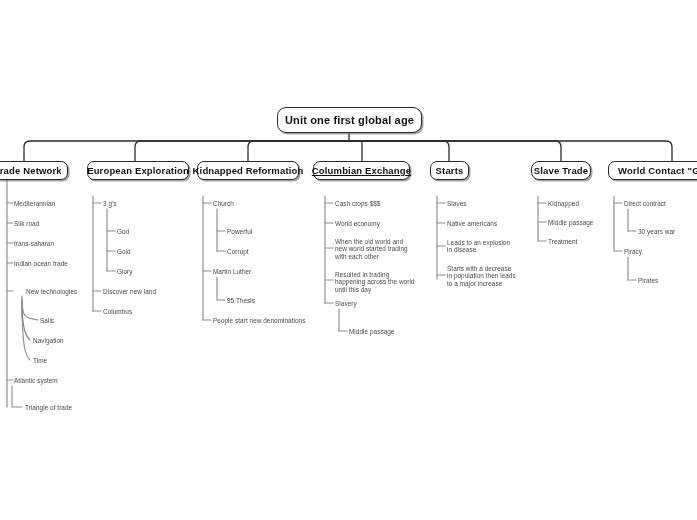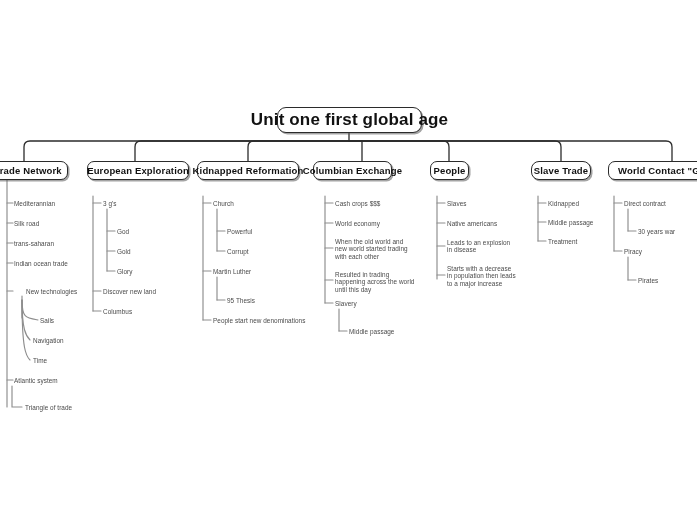--- a/index.html
+++ b/index.html
@@ -21,21 +21,21 @@
     border-radius:7px;
     color:#111111;
     font-weight:bold;
     font-size:9.5px;
     letter-spacing:.15px;
     white-space:nowrap;
     display:flex;align-items:center;justify-content:center;
     box-shadow:1.5px 1.5px 0 rgba(90,90,90,.55);
   }
   .node.root{
-    font-size:17px;
+    font-size:11px;
     border-width:1.8px;
     border-radius:9px;
     padding:0 10px;
   }
   .node.branch{padding:0 9px;height:19px;}
 
   .leaf{
     position:absolute;
     color:#4a4a4a;
     font-size:6.4px;
@@ -141,26 +141,26 @@
   </div>
 
   <div class="node branch" style="left:87px;top:161px;width:102px;">
     <span>European Exploration</span>
   </div>
 
   <div class="node branch" style="left:197px;top:161px;width:102px;">
     <span>Kidnapped Reformation</span>
   </div>
 
-  <div class="node branch" style="left:313px;top:161px;width:79px;">
+  <div class="node branch" style="left:313px;top:161px;width:97px;text-decoration:underline;">
     <span>Columbian Exchange</span>
   </div>
 
   <div class="node branch" style="left:430px;top:161px;width:39px;">
-    <span>People</span>
+    <span>Starts</span>
   </div>
 
   <div class="node branch" style="left:531px;top:161px;width:60px;border-radius:8px;">
     <span>Slave Trade</span>
   </div>
 
   <div class="node branch" style="left:608px;top:161px;width:104px;justify-content:flex-start;">
     <span>World Contact "Globa</span>
   </div>
 

